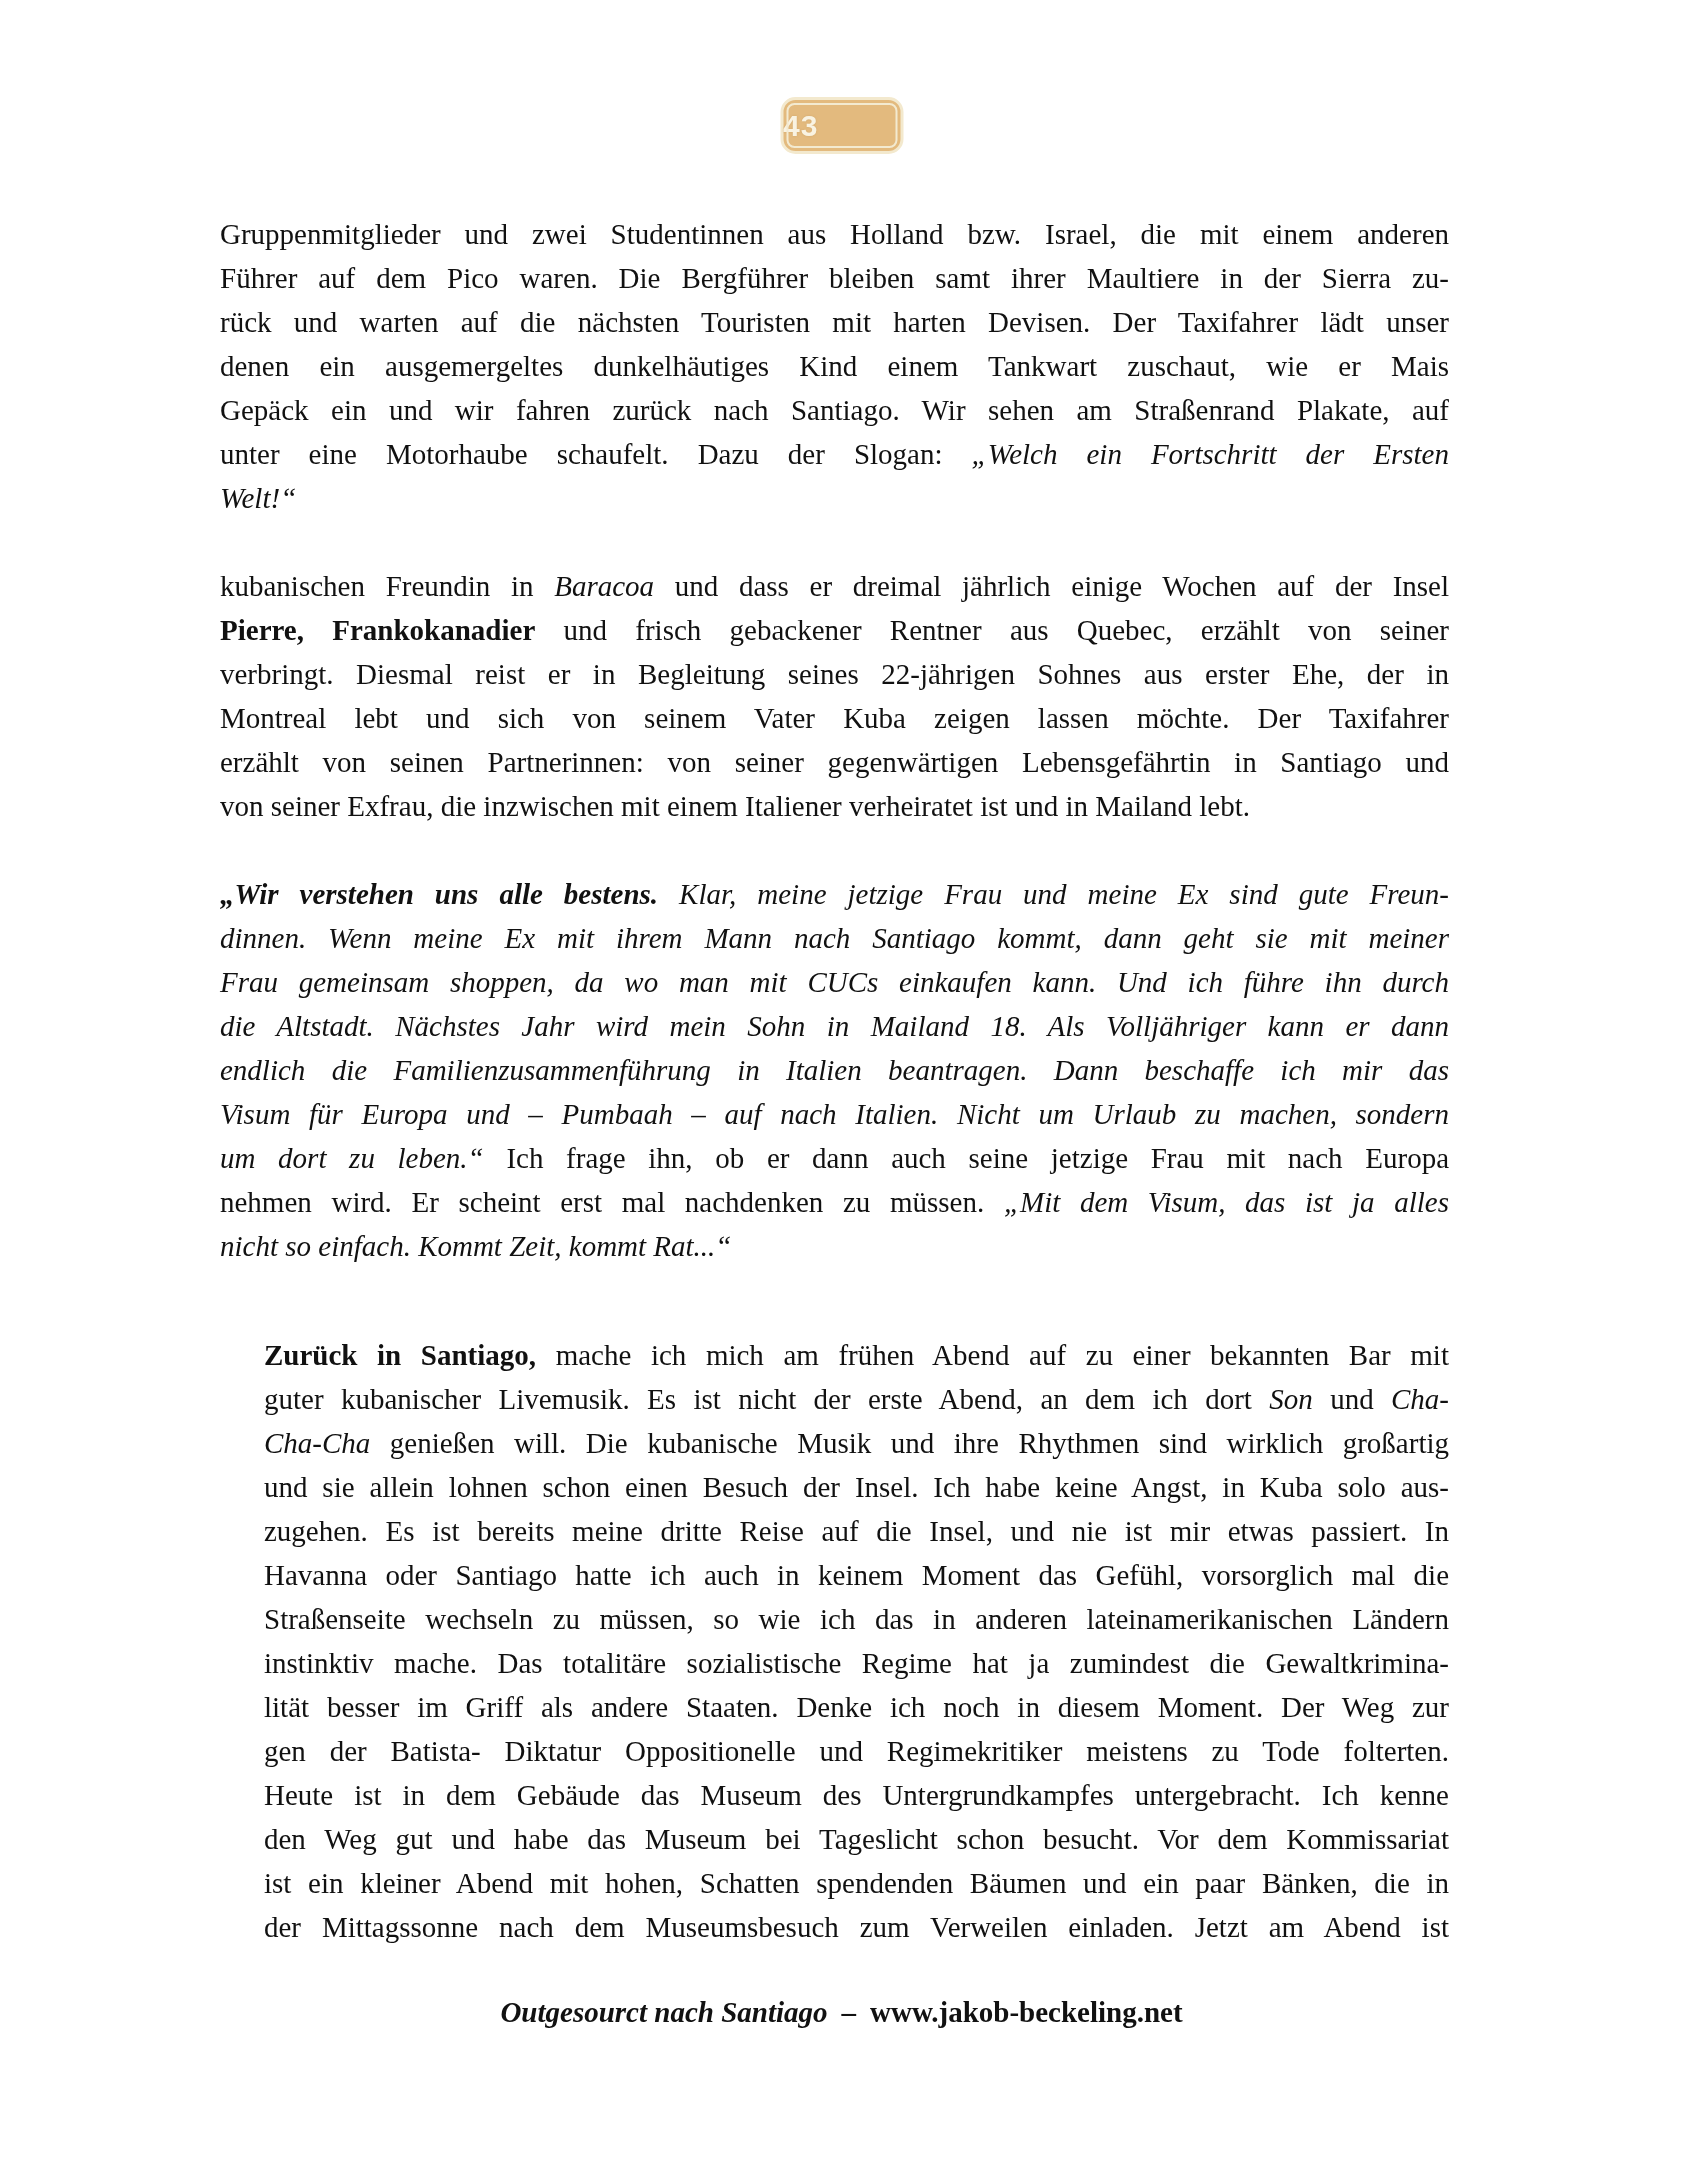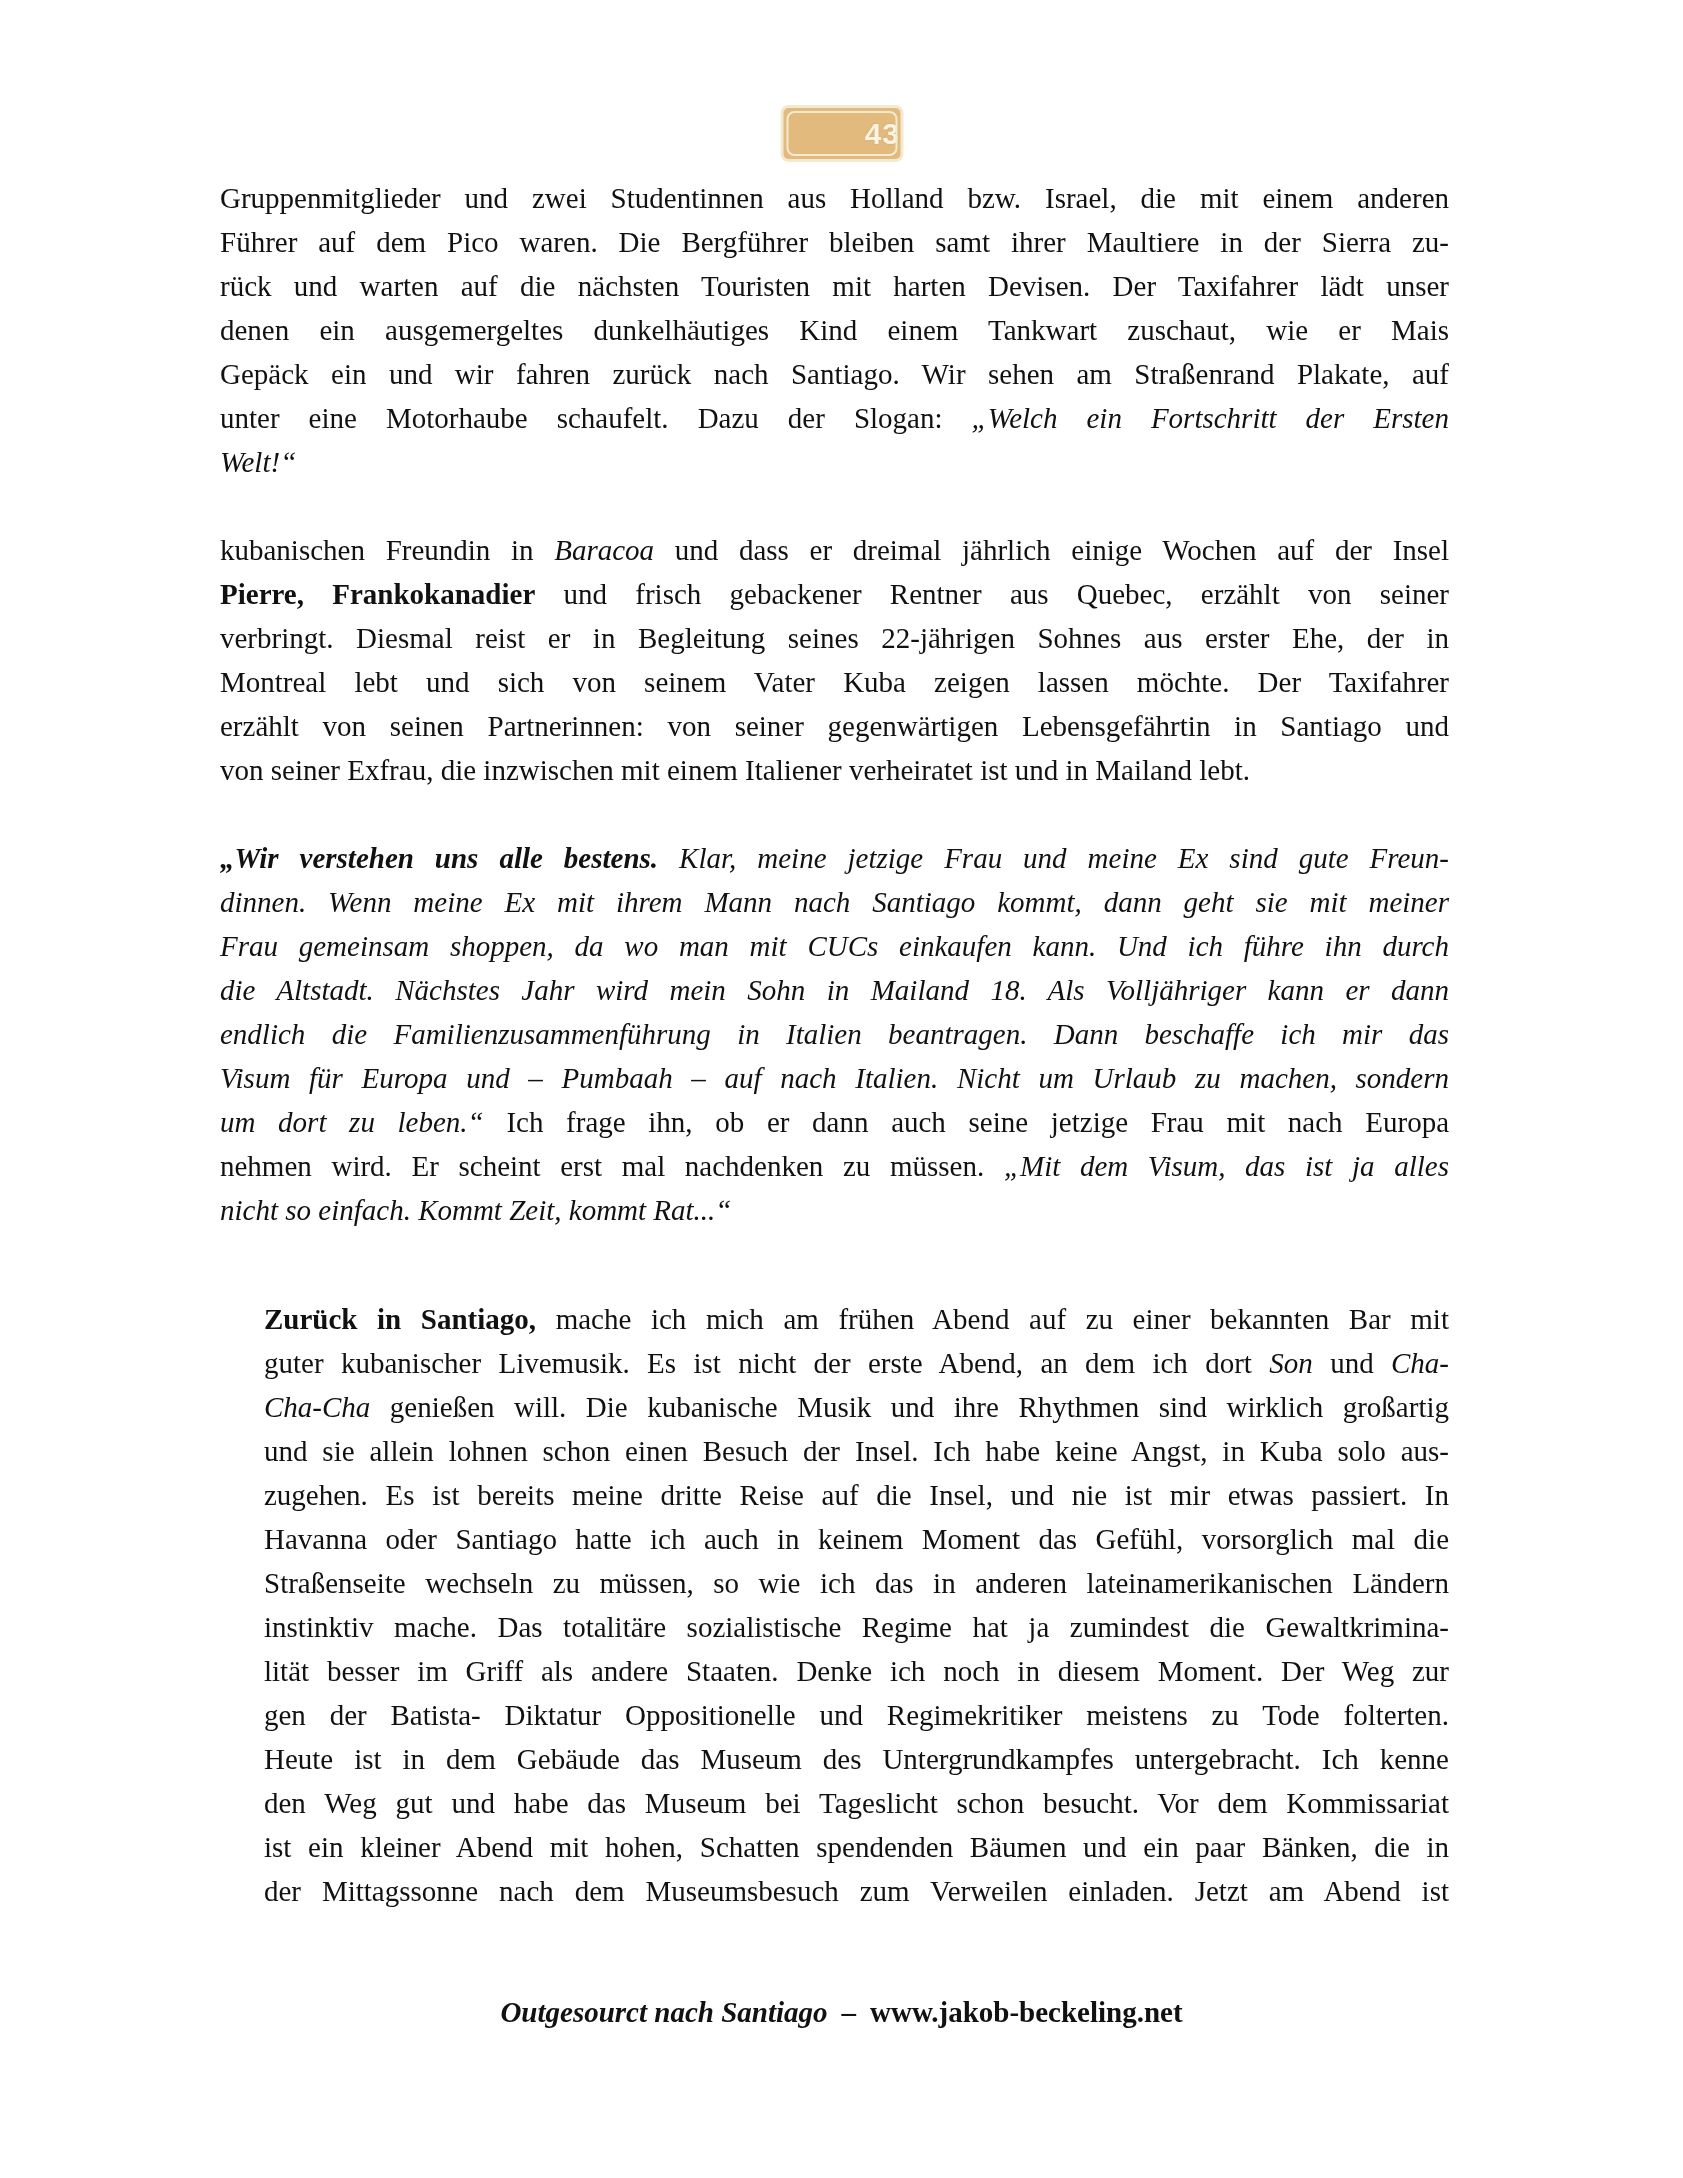--- a/index.html
+++ b/index.html
@@ -9,31 +9,31 @@
     height: 2178px;
     background: #ffffff;
     font-family: "Liberation Serif", serif;
     color: #111111;
     overflow: hidden;
   }
 
   
   .badge {
     position: absolute;
-    top: 105px;
+    top: 97px;
     left: 50%;
     transform: translateX(-50%);
     width: 117px;
     height: 51px;
     background: #e3ba7e;
     border: 3px solid #f3e9ce;
-    border-radius: 8px;
+    border-radius: 15px;
     display: flex;
     align-items: center;
-    justify-content: flex-end;
+    justify-content: flex-start;
   }
   .badge::after {
     content: "";
     position: absolute;
     inset: 3px;
     border: 2px solid #f3ead0;
     border-radius: 8px;
     pointer-events: none;
   }
   .badge-num {
@@ -42,21 +42,21 @@
     font-size: 30px;
     color: #f9f3e2;
     text-shadow: 0 0 2px rgba(189, 148, 88, 0.55);
     letter-spacing: 1px;
   }
 
   
   .body-text {
     position: absolute;
     left: 220px;
-    top: 176px;
+    top: 212px;
     width: 1229px;
     font-size: 29px;
     line-height: 44px;
   }
   .para { margin: 0; }
   .para + .para { margin-top: 44px; }
   .para.gap-lg { margin-top: 65px; margin-left: 44px; }
 
   .line {
     text-align: justify;

